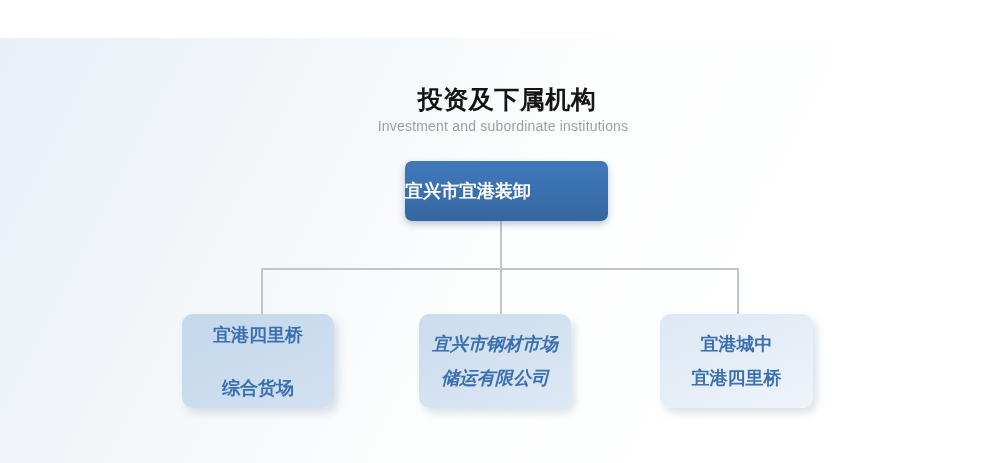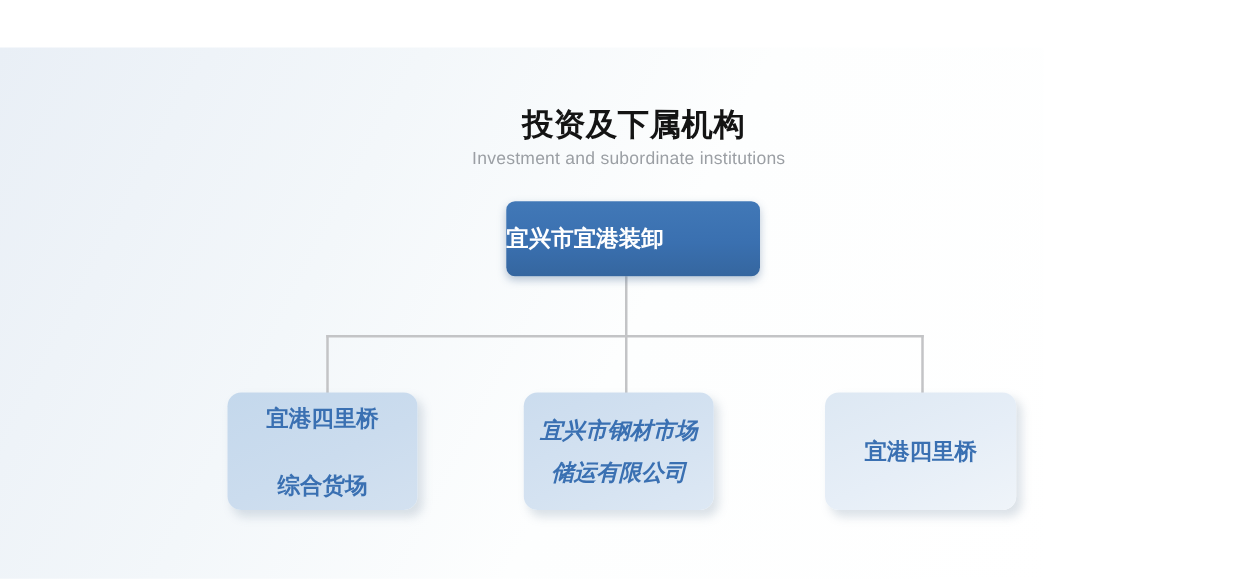--- a/index.html
+++ b/index.html
@@ -101,16 +101,17 @@
     <div>宜港四里桥</div>
     <div>综合货场</div>
   </div>
 
   <div class="child-box child-2">
     <div>宜兴市钢材市场</div>
     <div>储运有限公司</div>
   </div>
 
   <div class="child-box child-3">
+    <div>宜港城中</div>
     <div>宜港四里桥</div>
   </div>
 
 </div>
 
 </body></html>

